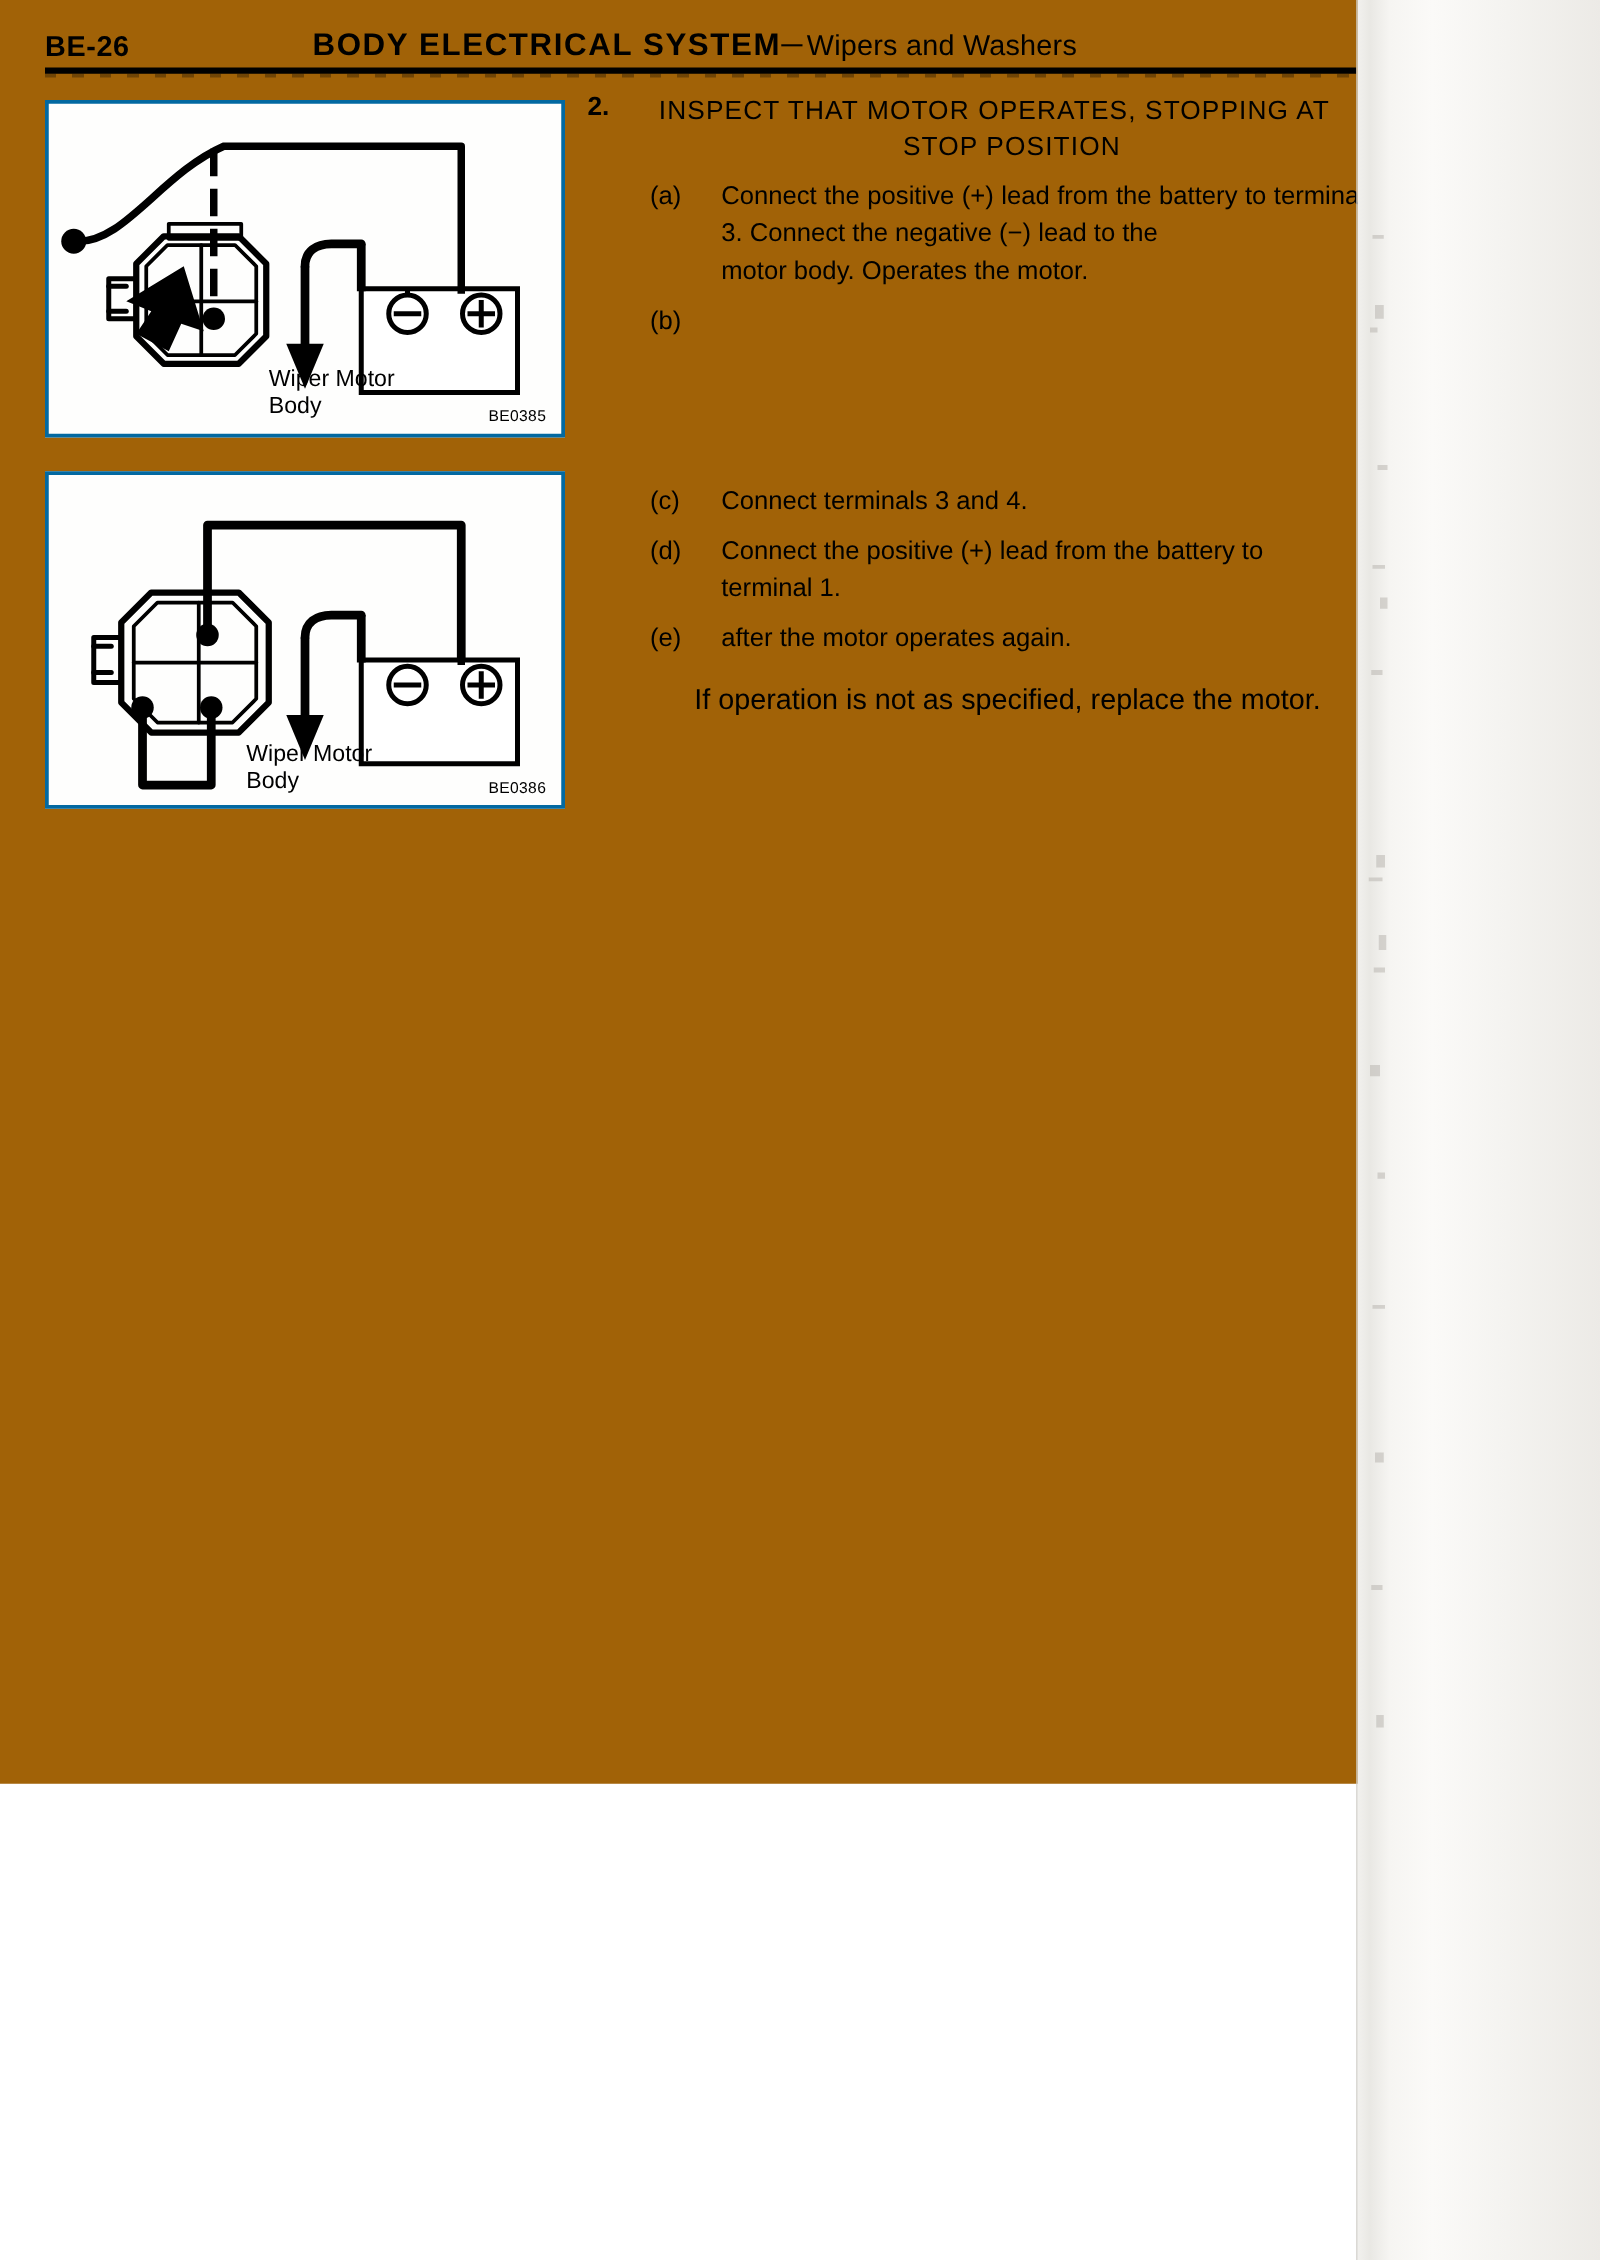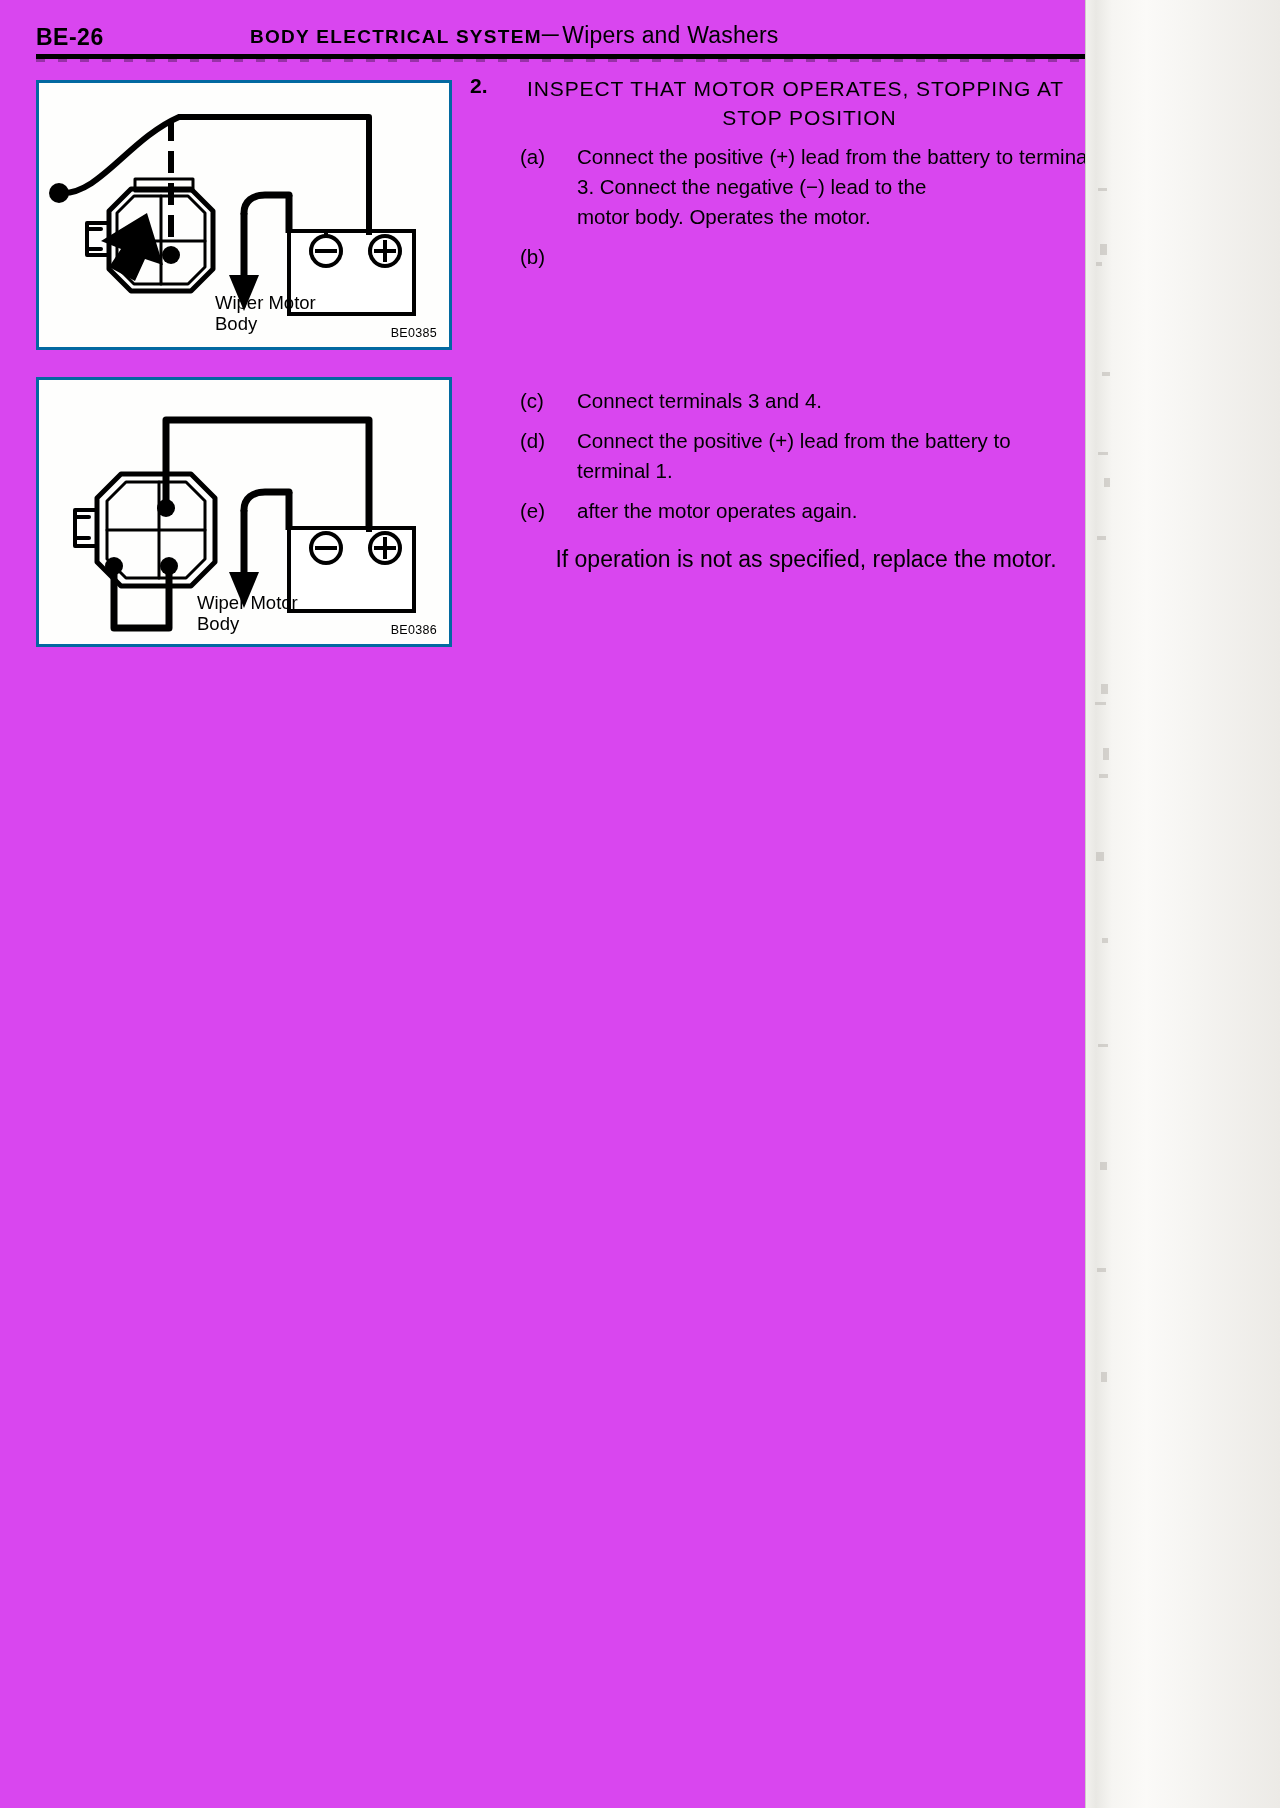--- a/index.html
+++ b/index.html
@@ -14,22 +14,22 @@
     font-family: "Liberation Sans", sans-serif;
     color: #000000;
     overflow: hidden;
   }
 
   
   #page {
     position: absolute;
     left: 0; top: 0;
     width: 1280px;
-    height: 1808px;
-    background: #d946ef;
+    height: 1427px;
+    background: #a16207;
   }
 
   
   #scan-gutter {
     position: absolute;
     top: 0;
     left: 1085px;
     width: 195px;
     height: 1808px;
     background: linear-gradient(to right,
@@ -64,21 +64,21 @@
   }
   #header-title {
     position: absolute;
     left: 250px;
     top: 12px;
     width: 700px;
     text-align: left;
     white-space: nowrap;
   }
   #header-title .main {
-    font-size: 19px;
+    font-size: 25px;
     font-weight: bold;
     letter-spacing: 1.3px;
   }
   #header-title .dash {
     font-size: 17px;
     font-weight: bold;
     vertical-align: 3px;
     letter-spacing: -1px;
   }
   #header-title .sub {

